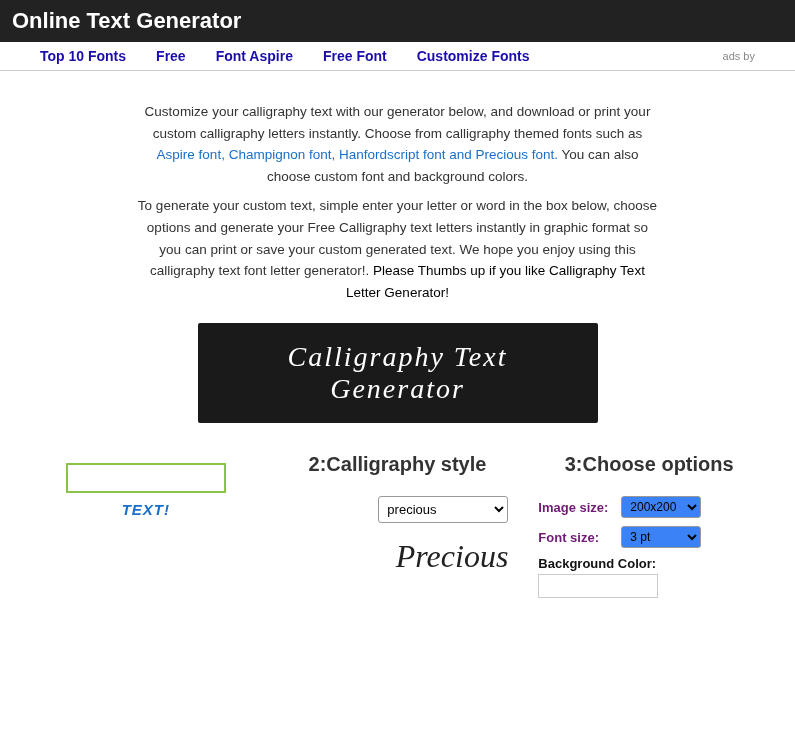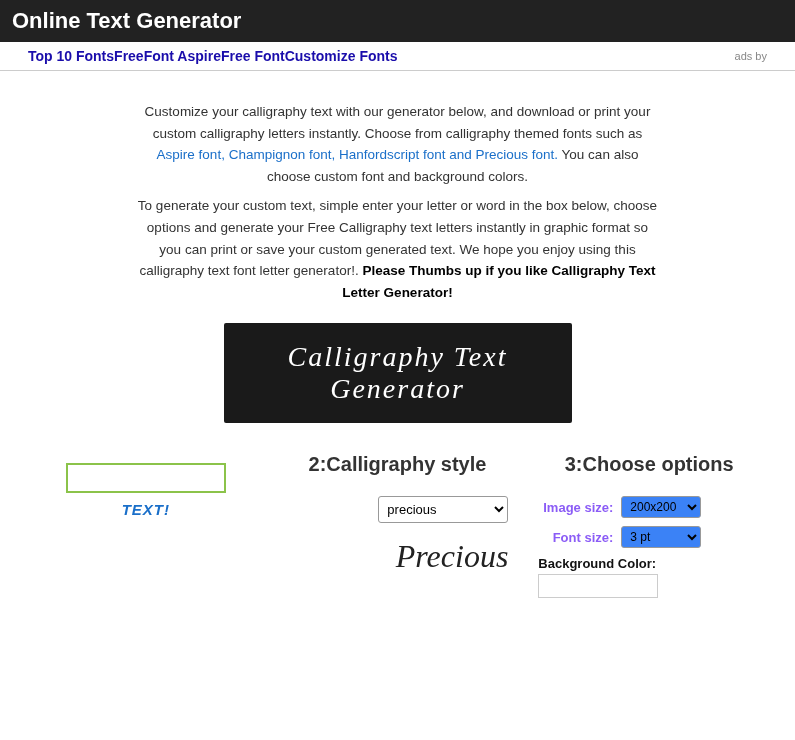--- a/index.html
+++ b/index.html
@@ -10,23 +10,24 @@
       background: #222;
       color: #ffffff;
       padding: 8px 12px;
       font-size: 22px;
       font-weight: bold;
     }
 
     
     .navbar {
       border-bottom: 1px solid #ccc;
-      padding: 6px 28px;
+      padding: 6px 40px;
       display: flex;
       align-items: center;
+      gap: 30px;
       background: #fff;
     }
     .navbar a {
       color: #1a0dab;
       text-decoration: none;
       font-size: 14px;
       font-weight: bold;
       cursor: pointer;
     }
     .ads-label {
@@ -50,28 +51,28 @@
       color: #333;
     }
     .description .highlight-orange {
       color: #e07b00;
       font-weight: bold;
     }
     .description .highlight-blue {
       color: #1a6fc9;
     }
     .description .bold-black {
-      font-weight: bold;
+      font-weight: normal;
       color: #000;
     }
 
     
     .banner {
       background: #1a1a1a;
-      width: 348px;
+      width: 400px;
       margin: 10px auto;
       padding: 18px 20px;
       text-align: center;
       border-radius: 2px;
     }
     .banner-text {
       font-family: 'Palatino Linotype', Georgia, serif;
       font-style: italic;
       color: #fff;
       font-size: 28px;
@@ -149,23 +150,22 @@
       font-size: 13px;
     }
     .option-row {
       display: flex;
       align-items: center;
       margin-bottom: 8px;
       gap: 8px;
     }
     .option-label {
       font-weight: bold;
-      color: #8b5cf6;
+      color: #701a75;
       min-width: 75px;
-      text-align: right;
     }
     .option-select {
       padding: 2px 4px;
       font-size: 12px;
       border: 1px solid #999;
       border-radius: 3px;
       background: #3b82f6;
       min-width: 80px;
     }
     .color-input {

